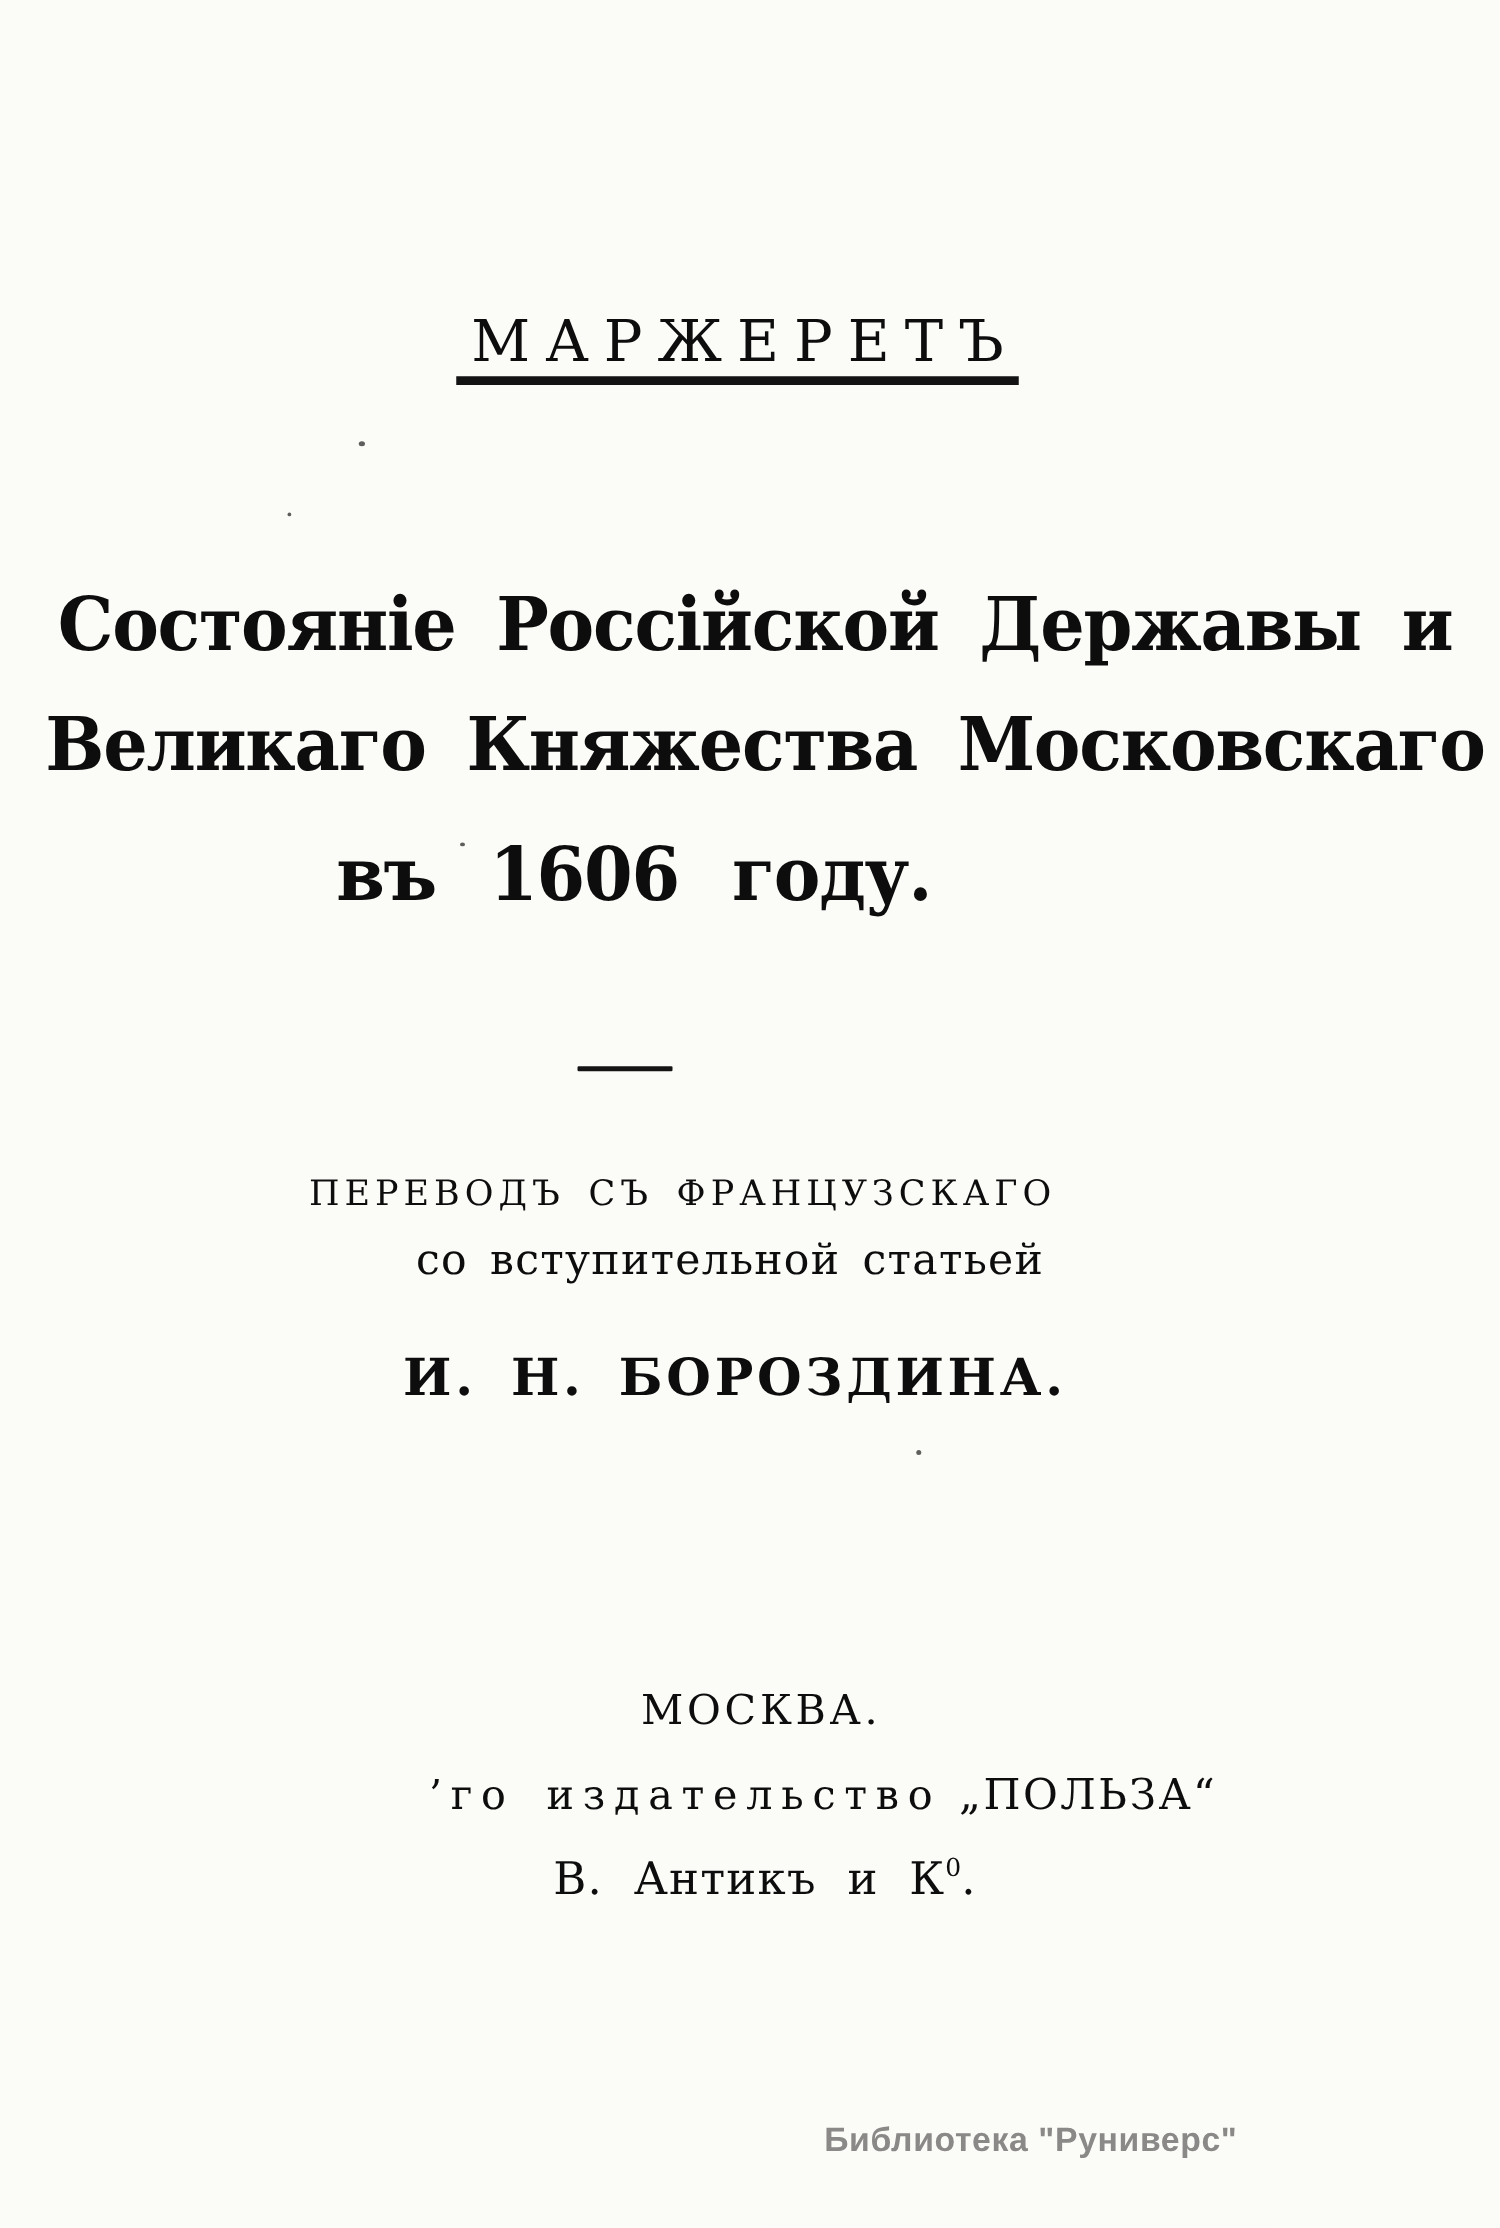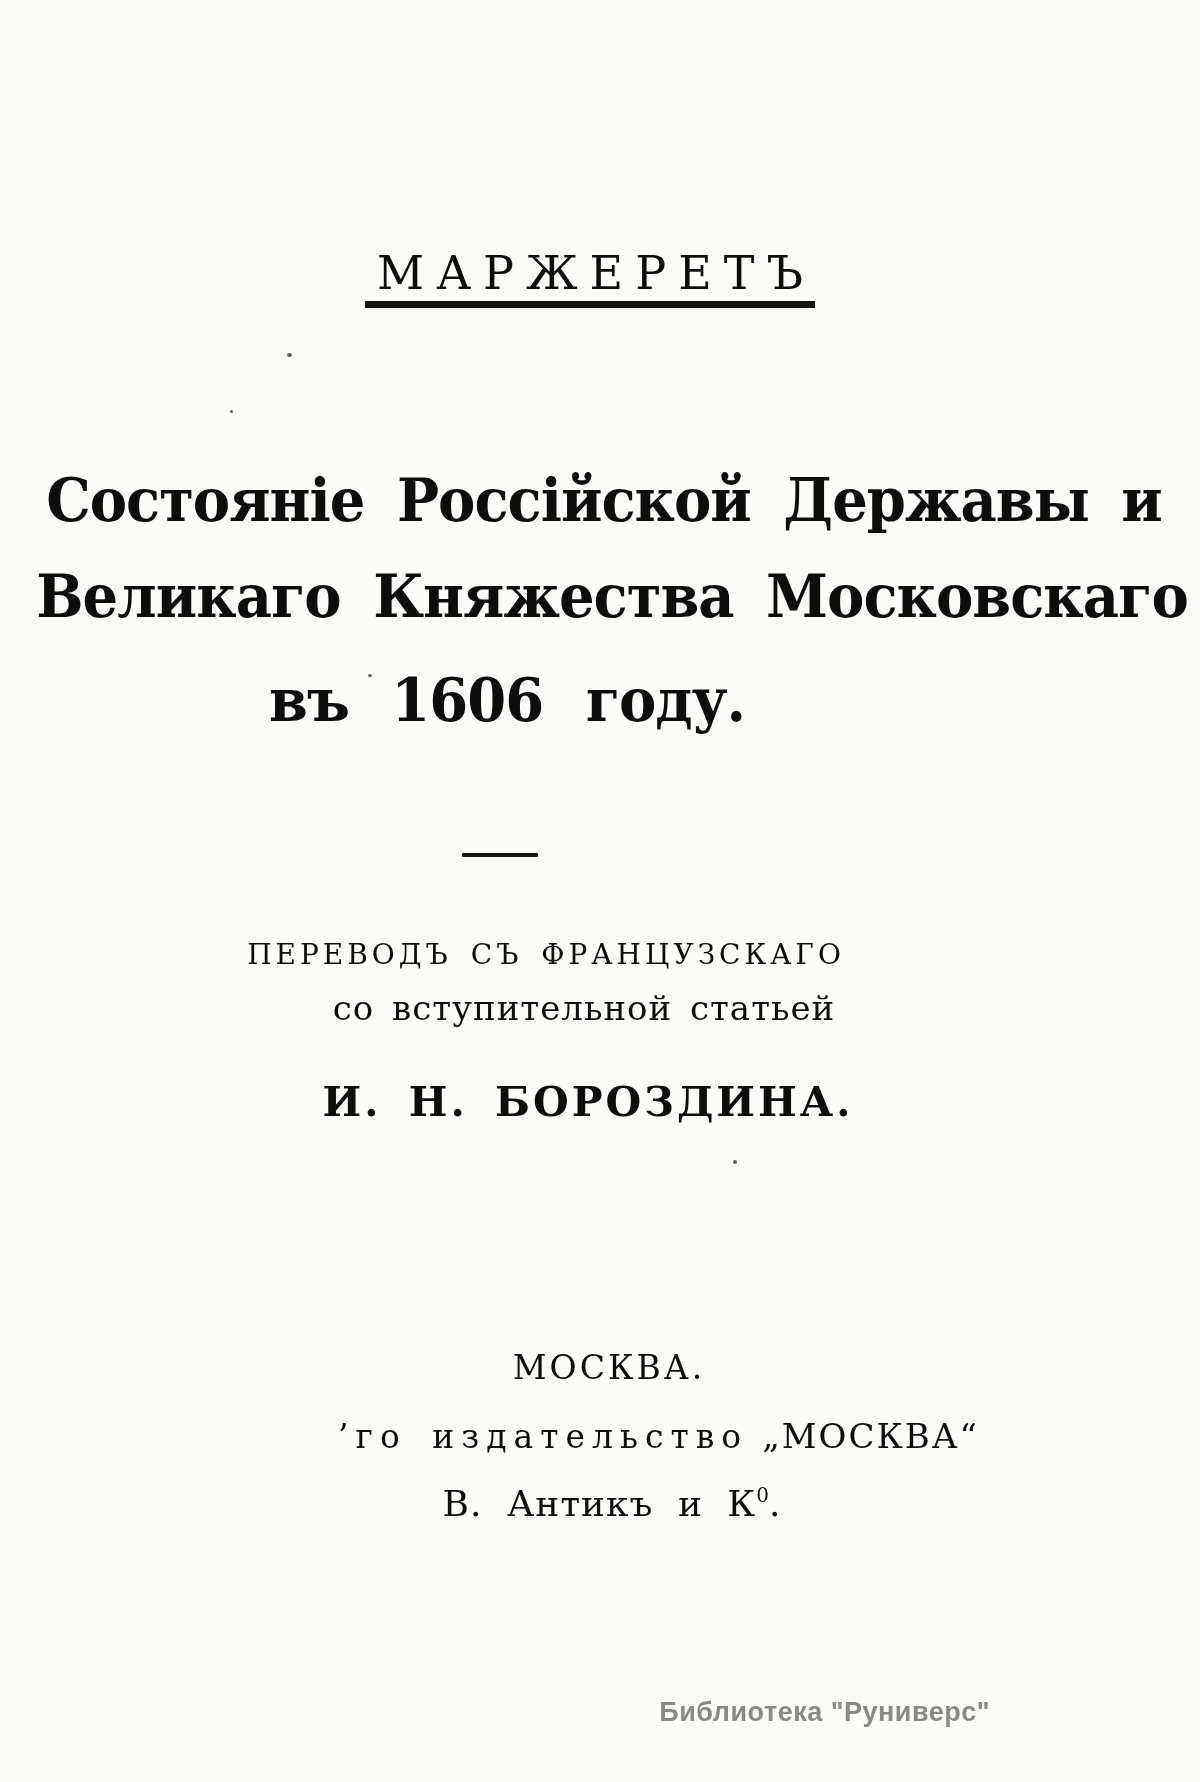--- a/index.html
+++ b/index.html
@@ -103,21 +103,21 @@
 
   <div class="centerline trans-line">ПЕРЕВОДЪ СЪ ФРАНЦУЗСКАГО</div>
 
   <div class="centerline intro-line">со вступительной статьей</div>
 
   <div class="centerline author-line">И. Н. БОРОЗДИНА.</div>
 
   <div class="centerline city-line">МОСКВА.</div>
 
   <div class="centerline publisher-line">
-    <span class="publisher-prefix">’го издательство</span><span class="publisher-name">„МОСКВА“</span>
+    <span class="publisher-prefix">’го издательство</span><span class="publisher-name">„ПОЛЬЗА“</span>
   </div>
 
   <div class="centerline company-line">
     <span>В. Антикъ и К</span><sup>0</sup><span>.</span>
   </div>
 
   <div class="watermark">Библиотека "Руниверс"</div>
 
   <div class="speck s1"></div>
   <div class="speck s2"></div>

